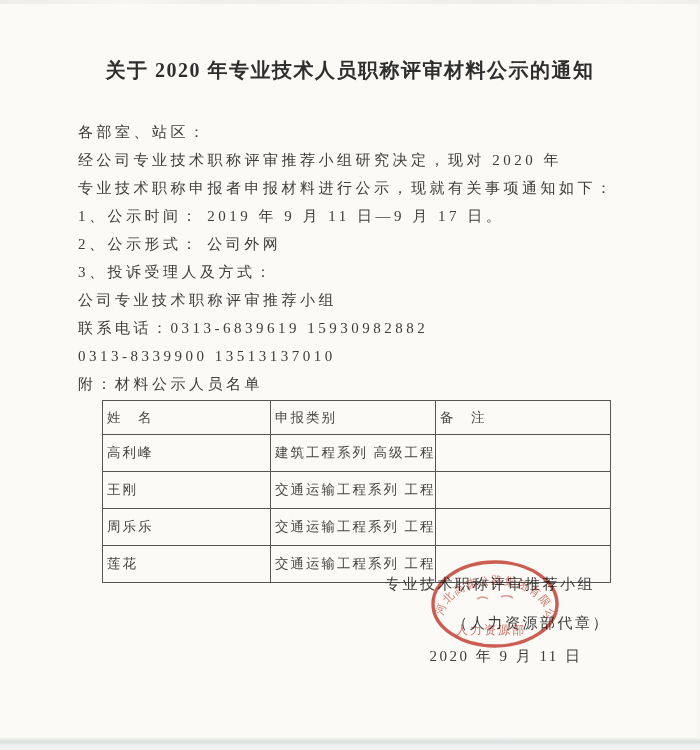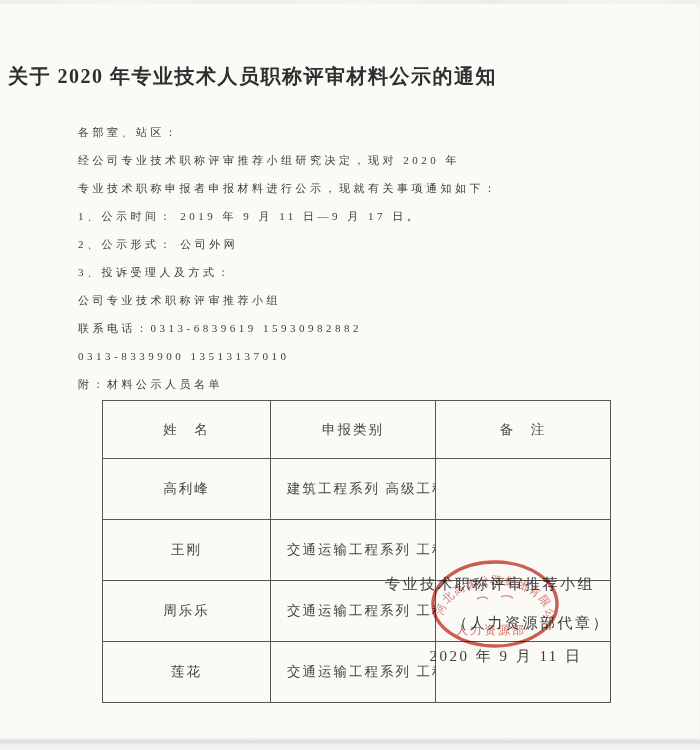--- a/index.html
+++ b/index.html
@@ -20,47 +20,47 @@
     position:absolute;left:0;right:0;bottom:0;height:13px;
     background:linear-gradient(180deg,#fbfaf7 0%,#d9dddd 38%,#eef1f0 60%,#f1f3f2 100%);
   }
   .scan-edge-right{
     position:absolute;top:0;bottom:0;right:0;width:5px;
     background:linear-gradient(270deg,#f1f1ef, rgba(251,250,247,0));
     opacity:.7;
   }
   .title{
     position:absolute;top:55px;left:0;right:0;
-    margin:8px;text-align:left;
+    margin:2px;text-align:center;
     font-size:20px;font-weight:700;letter-spacing:1.5px;
     color:#2e2e2e;
   }
   .body{
     position:absolute;top:118px;left:78px;right:85px;
-    font-size:11px;letter-spacing:3.5px;line-height:28px;
+    font-size:15px;letter-spacing:3.5px;line-height:28px;
   }
   .body p{margin:0;white-space:nowrap;}
   .ind-a{margin-left:30px;}
   .ind-b{margin-left:50px;}
   .ind-0{margin-left:0;}
   .ind-c{margin-left:59px;}
   .ind-d{margin-left:46px;}
   .ind-e{margin-left:37px;}
   .ind-f{margin-left:147px;}
   .ind-g{margin-left:64px;}
   .attachment-table{
     position:absolute;top:400px;left:102px;
     width:508px;border-collapse:collapse;
     font-size:13.5px;color:#454545;letter-spacing:2px;
     table-layout:fixed;
   }
   .attachment-table td,.attachment-table th{
     border:1px solid #565656;
-    text-align:center;vertical-align:middle;
-    font-weight:normal;padding:16px;
+    text-align:left;vertical-align:middle;
+    font-weight:normal;padding:4px;
     overflow:hidden;white-space:nowrap;
   }
   .attachment-table thead th{height:25px;}
   .attachment-table tbody td{height:28px;}
   .signature{position:absolute;left:370px;width:240px;text-align:center;
     font-size:15px;letter-spacing:2.5px;color:#3d3d3d;}
   .sig-1{top:575px;}
   .sig-2{top:614px;text-align:right;}
   .sig-3{top:647px;transform:translateX(16px);}
   .stamp{

